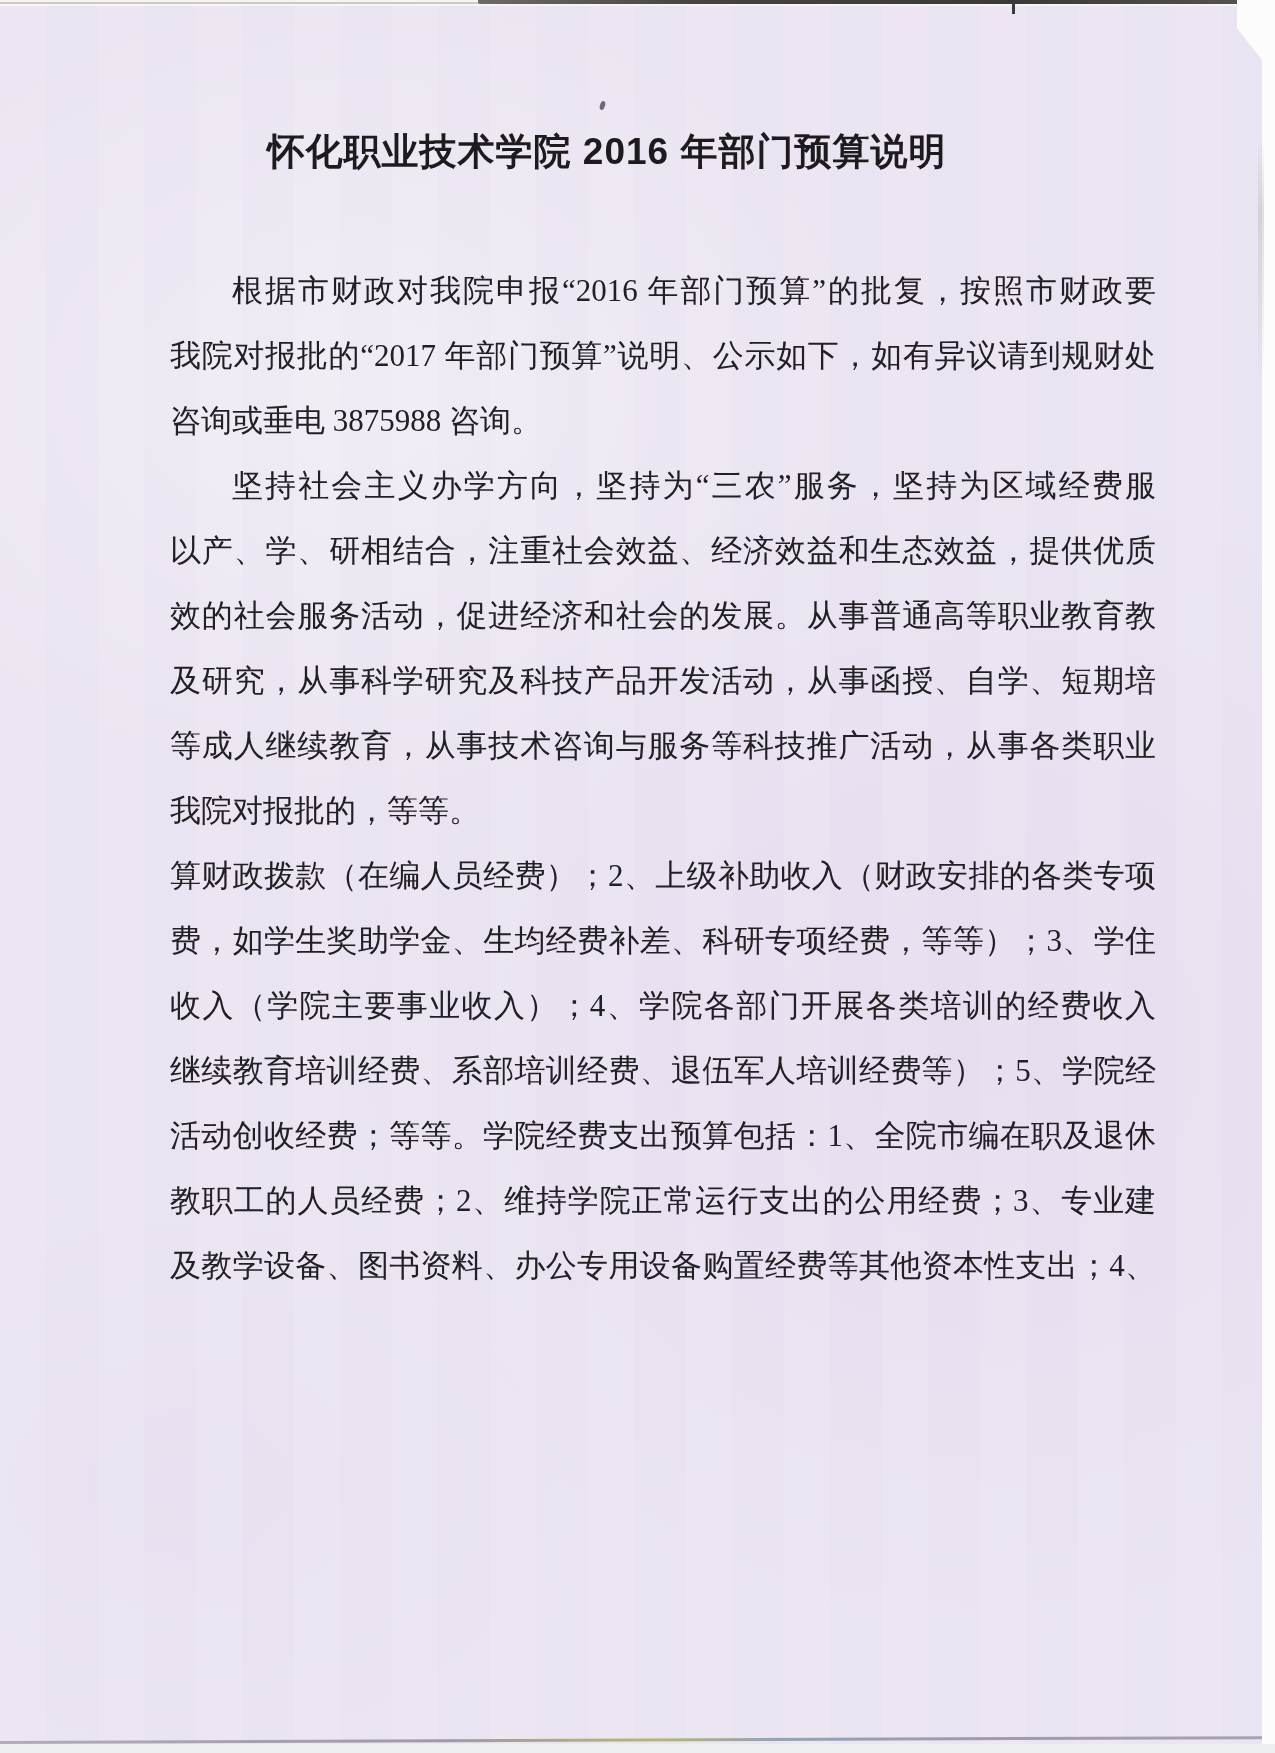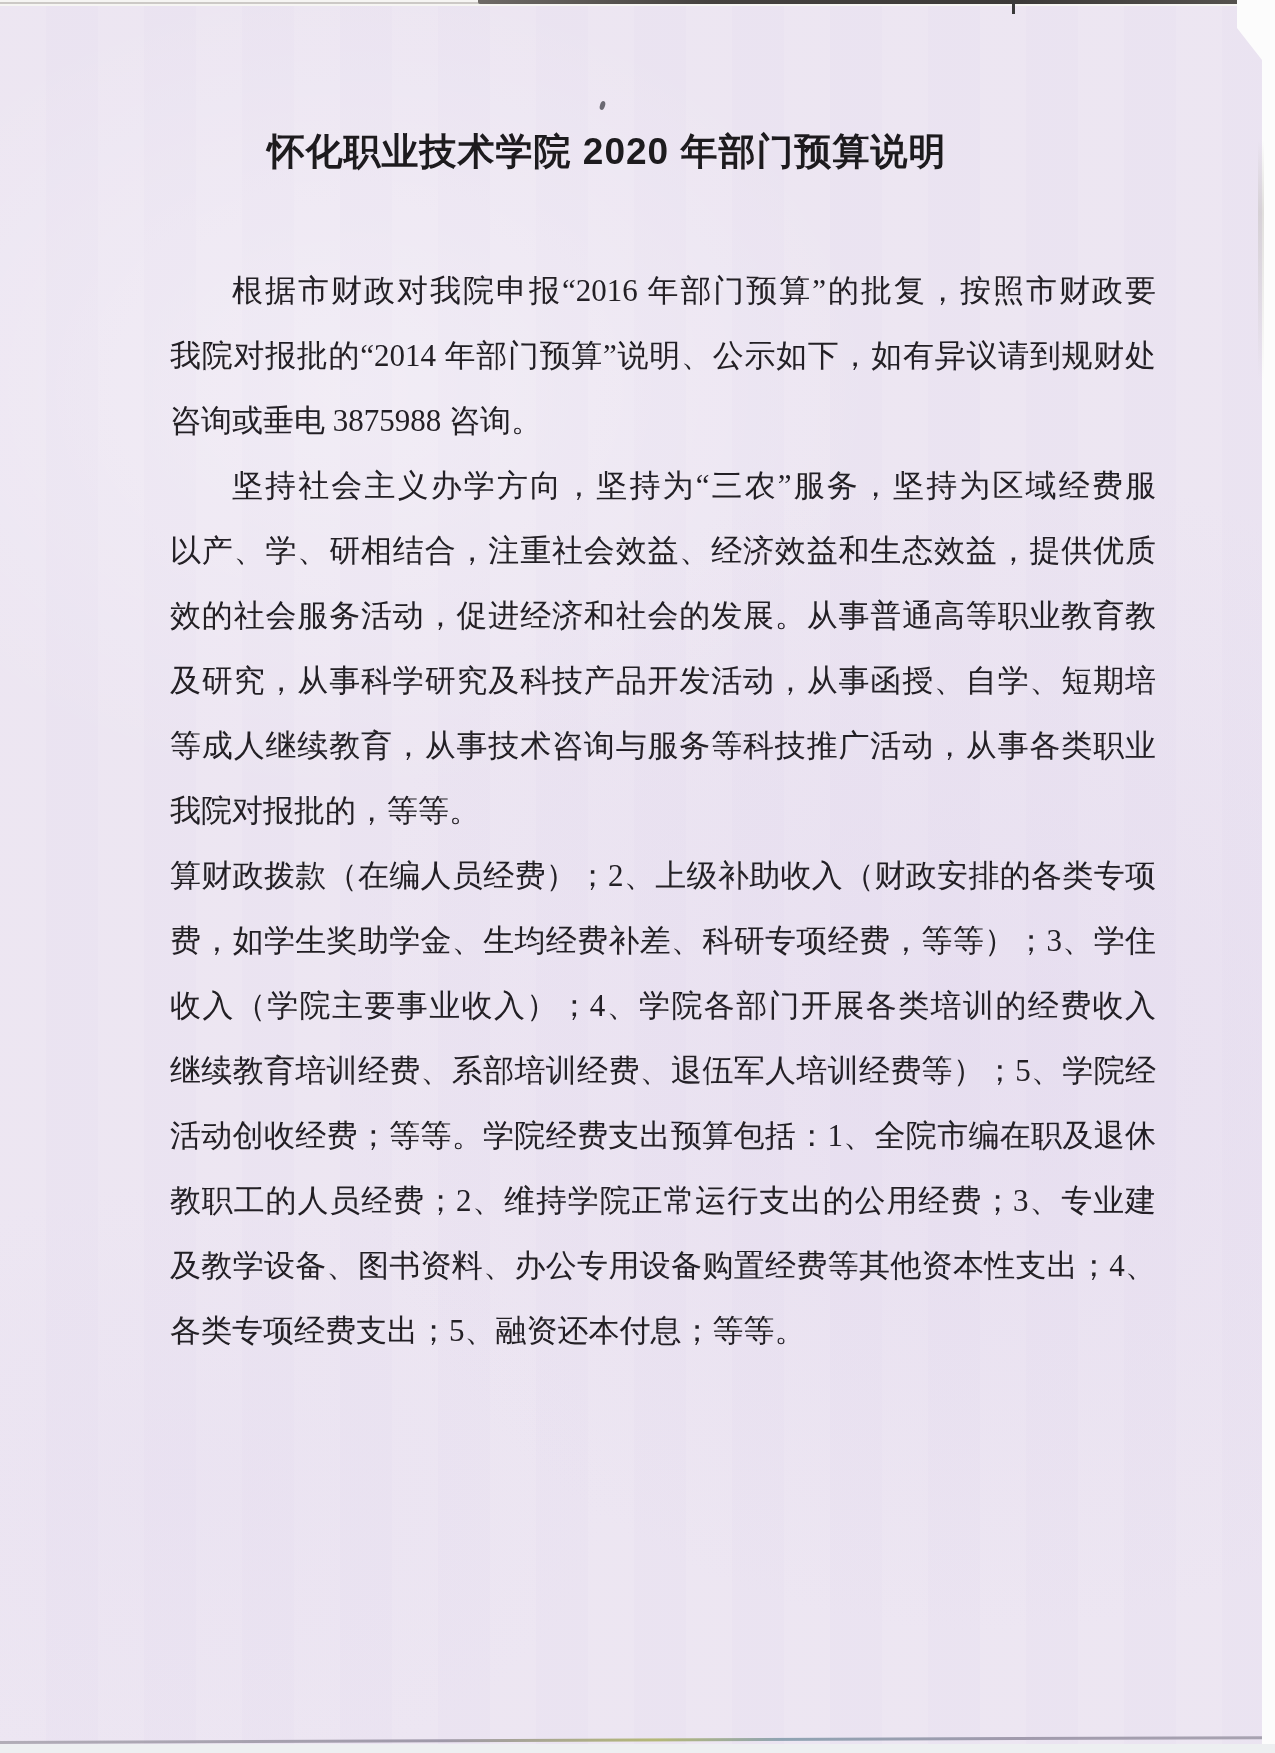--- a/index.html
+++ b/index.html
@@ -103,26 +103,26 @@
 <div class="top-line-light"></div>
 <div class="top-line-dark"></div>
 <div class="top-tick"></div>
 <div class="right-edge"></div>
 <div class="right-edge-streak"></div>
 <div class="bottom-strip"></div>
 <div class="bottom-line"></div>
 <div class="ink-speck"></div>
 
 <div class="content">
-  <h1 class="doc-title">怀化职业技术学院 2020 年部门预算说明</h1>
+  <h1 class="doc-title">怀化职业技术学院 2016 年部门预算说明</h1>
 
   <div class="doc-body">
     <div class="para">
         <div class="line first">根据市财政对我院申报“2016 年部门预算”的批复，按照市财政要求，</div>
-        <div class="line">我院对报批的“2014 年部门预算”说明、公示如下，如有异议请到规财处</div>
+        <div class="line">我院对报批的“2017 年部门预算”说明、公示如下，如有异议请到规财处</div>
         <div class="line last">咨询或垂电 3875988 咨询。</div>
       </div>
 
 
     <div class="para">
         <div class="line first">坚持社会主义办学方向，坚持为“三农”服务，坚持为区域经费服务，</div>
         <div class="line">以产、学、研相结合，注重社会效益、经济效益和生态效益，提供优质高</div>
         <div class="line">效的社会服务活动，促进经济和社会的发展。从事普通高等职业教育教学</div>
         <div class="line">及研究，从事科学研究及科技产品开发活动，从事函授、自学、短期培训</div>
         <div class="line">等成人继续教育，从事技术咨询与服务等科技推广活动，从事各类职业技</div>
@@ -131,16 +131,15 @@
 
 
     <div class="para">
         <div class="line">算财政拨款（在编人员经费）；2、上级补助收入（财政安排的各类专项经</div>
         <div class="line">费，如学生奖助学金、生均经费补差、科研专项经费，等等）；3、学住费</div>
         <div class="line">收入（学院主要事业收入）；4、学院各部门开展各类培训的经费收入（如</div>
         <div class="line">继续教育培训经费、系部培训经费、退伍军人培训经费等）；5、学院经营</div>
         <div class="line">活动创收经费；等等。学院经费支出预算包括：1、全院市编在职及退休</div>
         <div class="line">教职工的人员经费；2、维持学院正常运行支出的公用经费；3、专业建设</div>
         <div class="line">及教学设备、图书资料、办公专用设备购置经费等其他资本性支出；4、</div>
-        <div class="line last">各类专项经费支出；5、融资还本付息；等等。</div>
       </div>
   </div>
 </div>
 
 </body></html>

